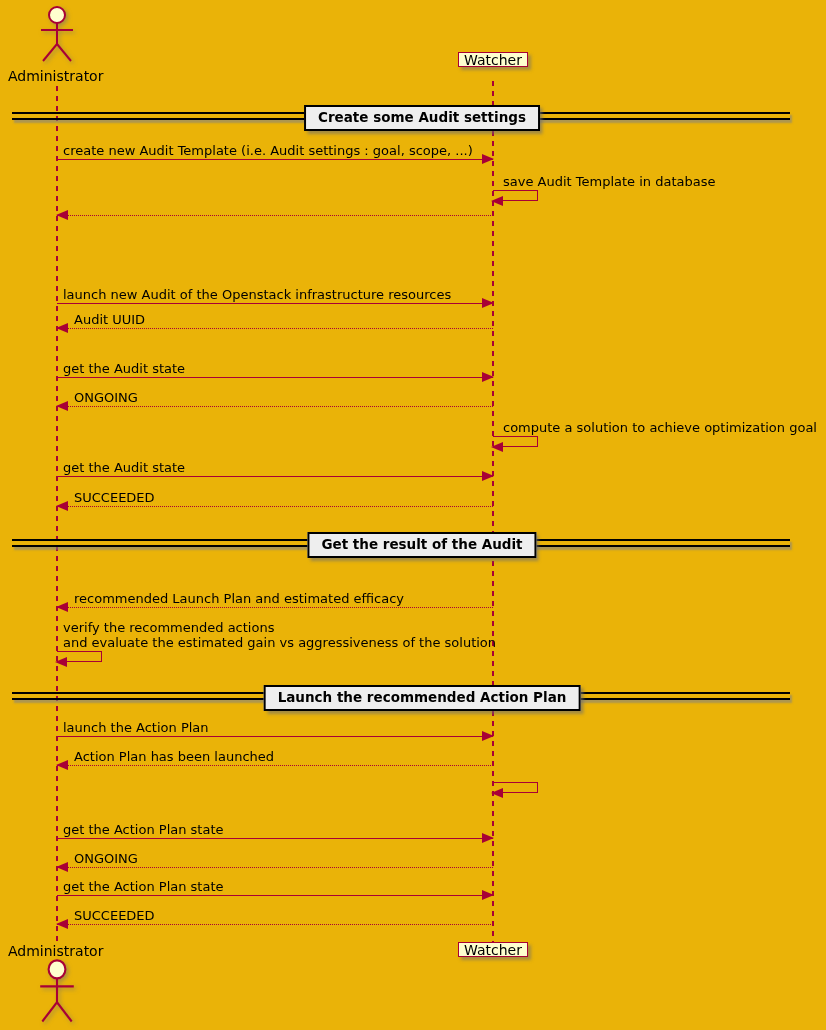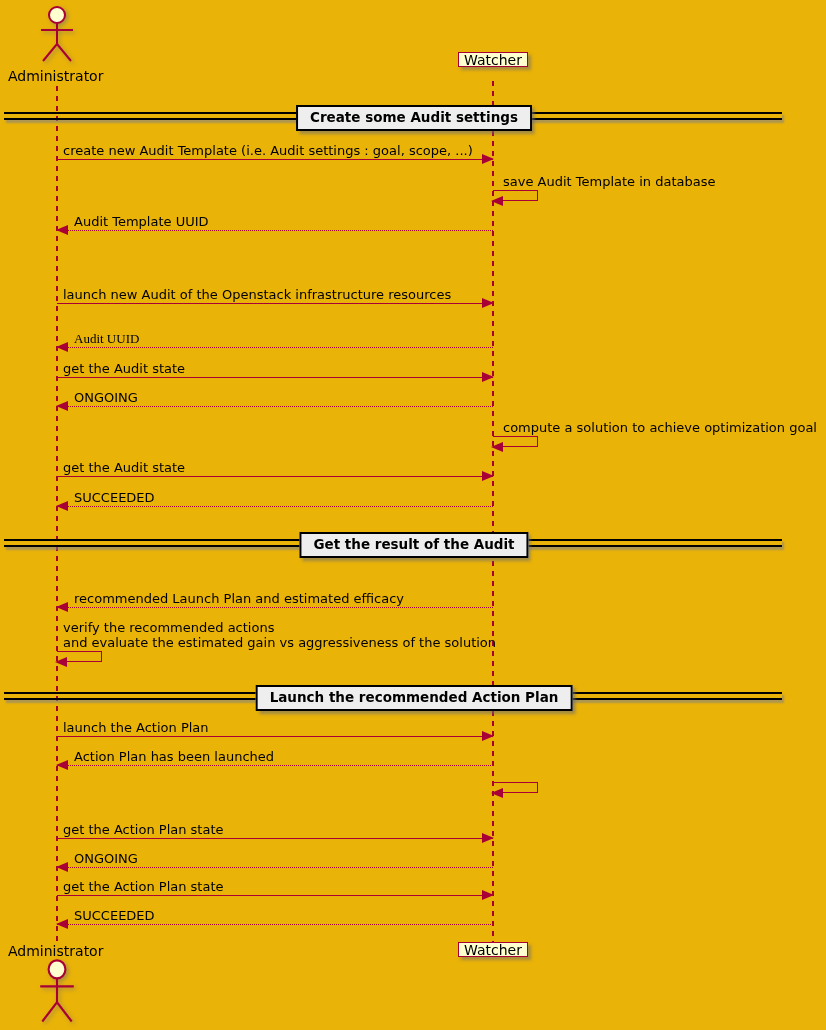--- a/index.html
+++ b/index.html
@@ -22,21 +22,21 @@
   .pbox{
     position:absolute;left:458px;width:70px;height:15px;box-sizing:border-box;
     background:var(--pfill);border:1.8px solid var(--accent);
     display:flex;align-items:center;justify-content:center;
     font-size:14px;box-shadow:3px 3px 3px rgba(110,110,110,.55);
   }
   
   .actor{position:absolute;filter:drop-shadow(2.5px 2.5px 2px rgba(110,110,110,.55));}
   .actor-label{position:absolute;font-size:14px;white-space:nowrap;}
   
-  .divider{position:absolute;left:4px;width:778px;height:24px;}
+  .divider{position:absolute;left:12px;width:778px;height:24px;}
   .dlines{
     position:absolute;top:7px;left:0;right:0;height:8px;box-sizing:border-box;
     border-top:2px solid #000;border-bottom:2px solid #000;
     box-shadow:2px 3px 2px rgba(130,130,130,.6);
   }
   .dbox{
     position:absolute;top:0;left:410px;transform:translateX(-50%);
     background:var(--dfill);border:2px solid #000;
     padding:2px 12px 4px;font-size:13.5px;font-weight:bold;white-space:nowrap;
     box-shadow:3px 3px 3px rgba(110,110,110,.6);
@@ -92,35 +92,34 @@
   </div>
 
   <div class="message" style="left:493px;top:174px;">
     <div class="mlabel ml-self">save Audit Template in database</div>
     <div class="loop">
         <i class="ah ah-left"></i>
       </div>
   </div>
 
   <div class="message" style="left:57px;top:214px;width:436px;">
-    <div class="mlabel ml-return">Audit Template UUID</div>
     <div class="mline dotted">
         <i class="ah ah-left"></i>
       </div>
   </div>
 
 
   <div class="message" style="left:57px;top:287px;width:436px;">
     <div class="mlabel ml-send">launch new Audit of the Openstack infrastructure resources</div>
     <div class="mline">
         <i class="ah ah-right"></i>
       </div>
   </div>
 
-  <div class="message" style="left:57px;top:331px;width:436px;font-family:Liberation Serif, serif;">
+  <div class="message" style="left:57px;top:312px;width:436px;">
     <div class="mlabel ml-return">Audit UUID</div>
     <div class="mline dotted">
         <i class="ah ah-left"></i>
       </div>
   </div>
 
   <div class="message" style="left:57px;top:361px;width:436px;">
     <div class="mlabel ml-send">get the Audit state</div>
     <div class="mline">
         <i class="ah ah-right"></i>

